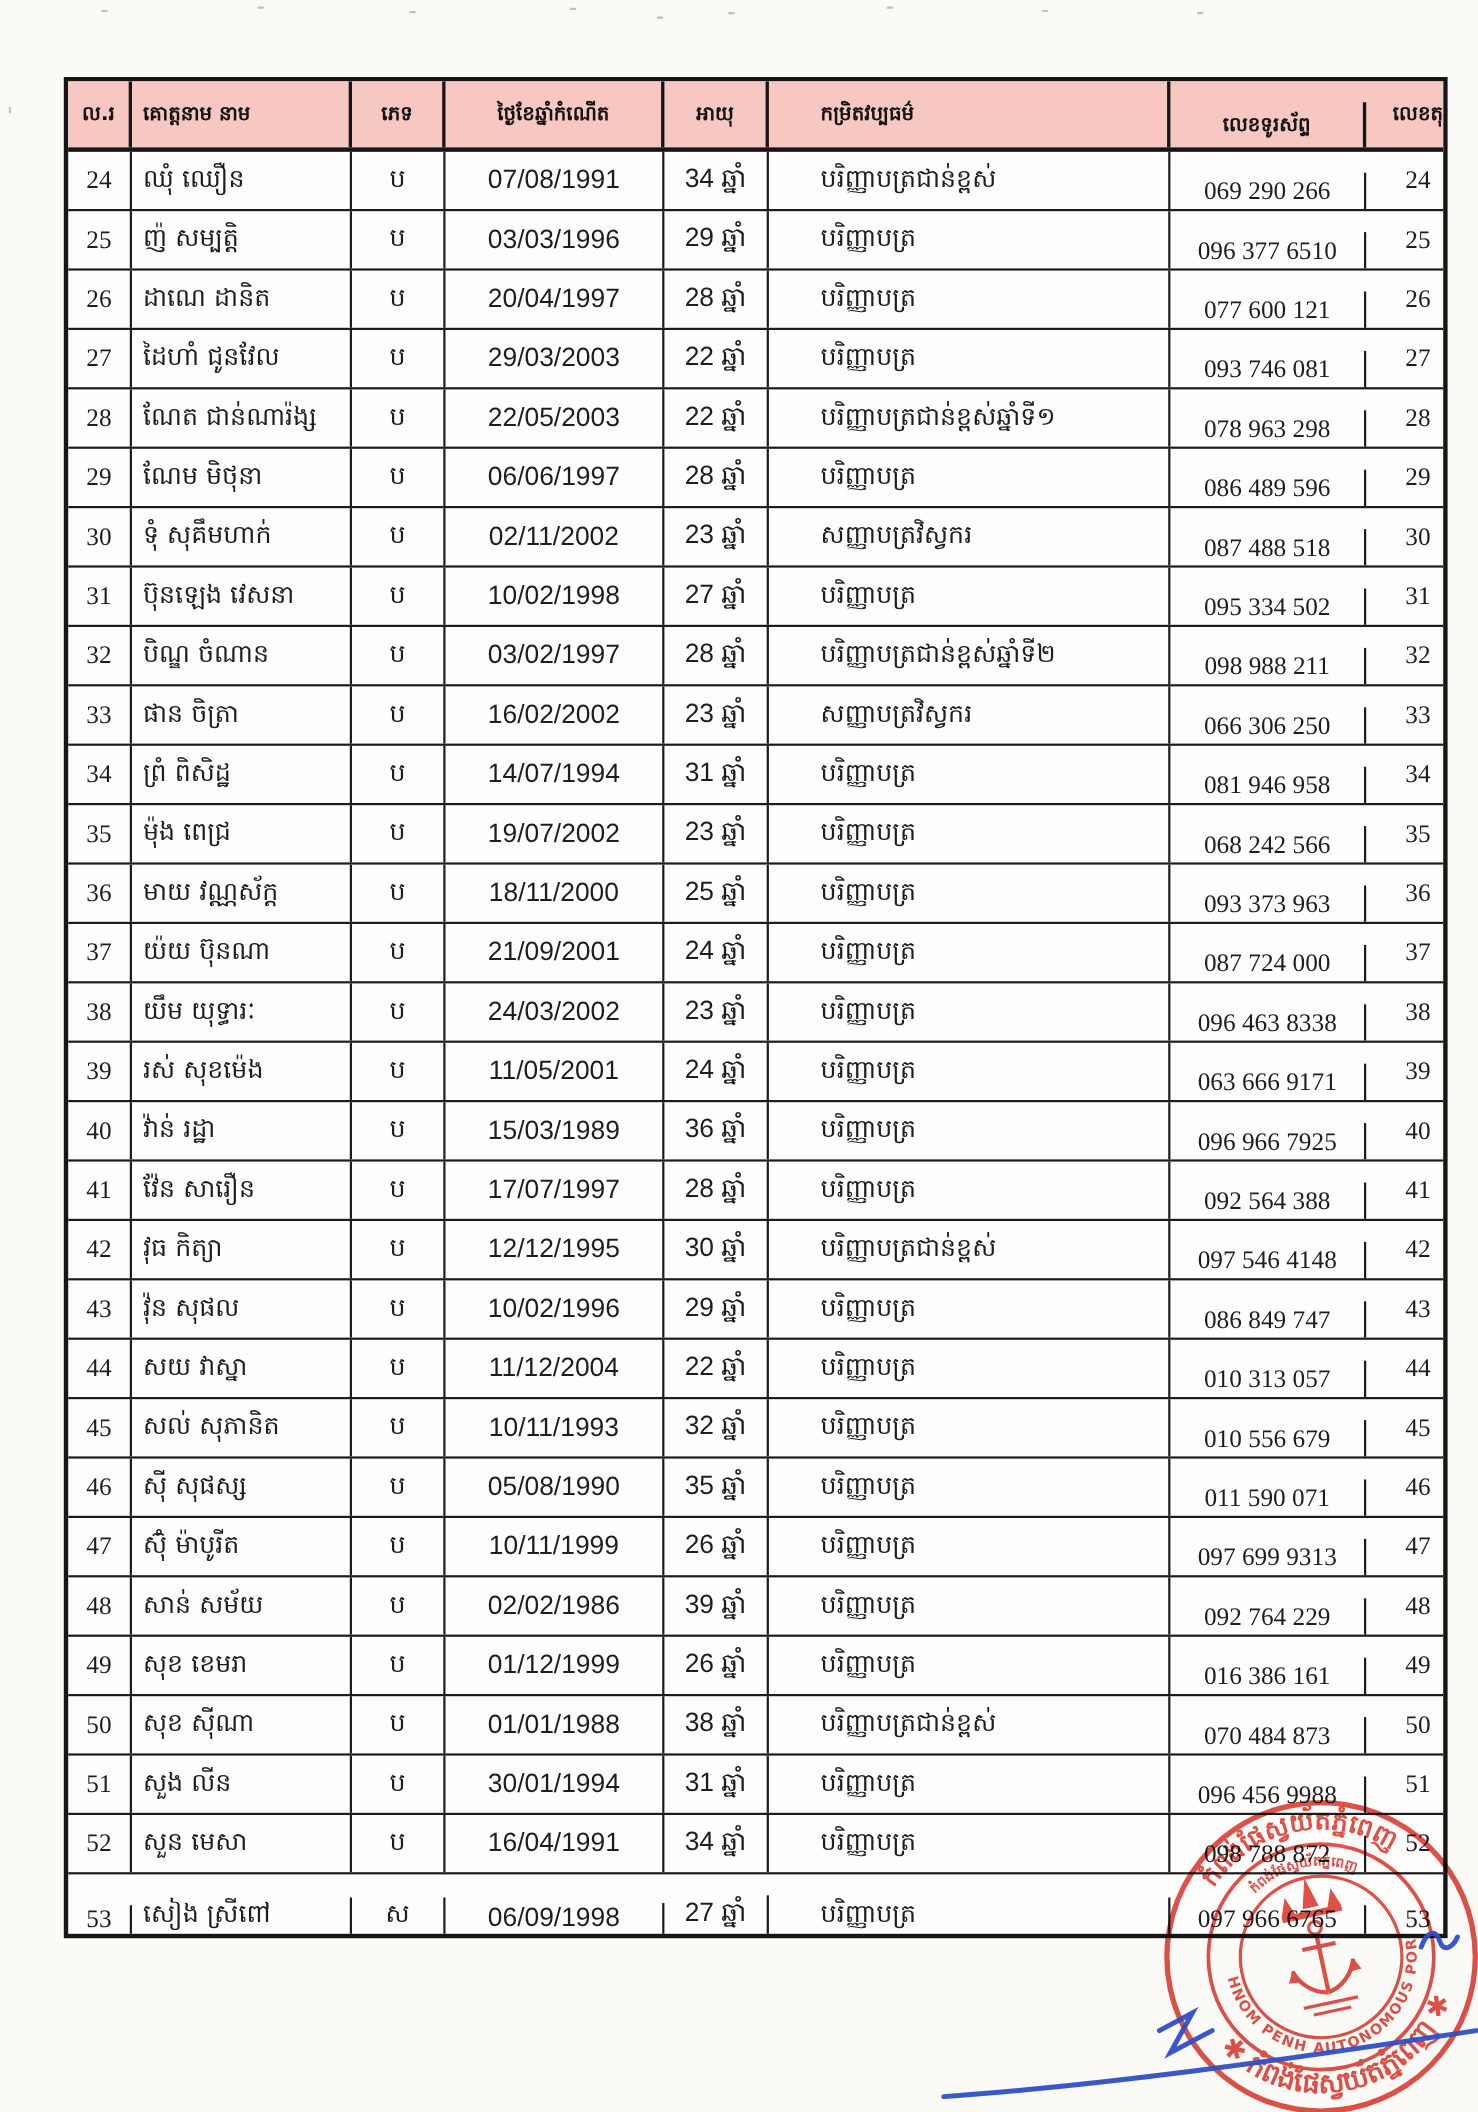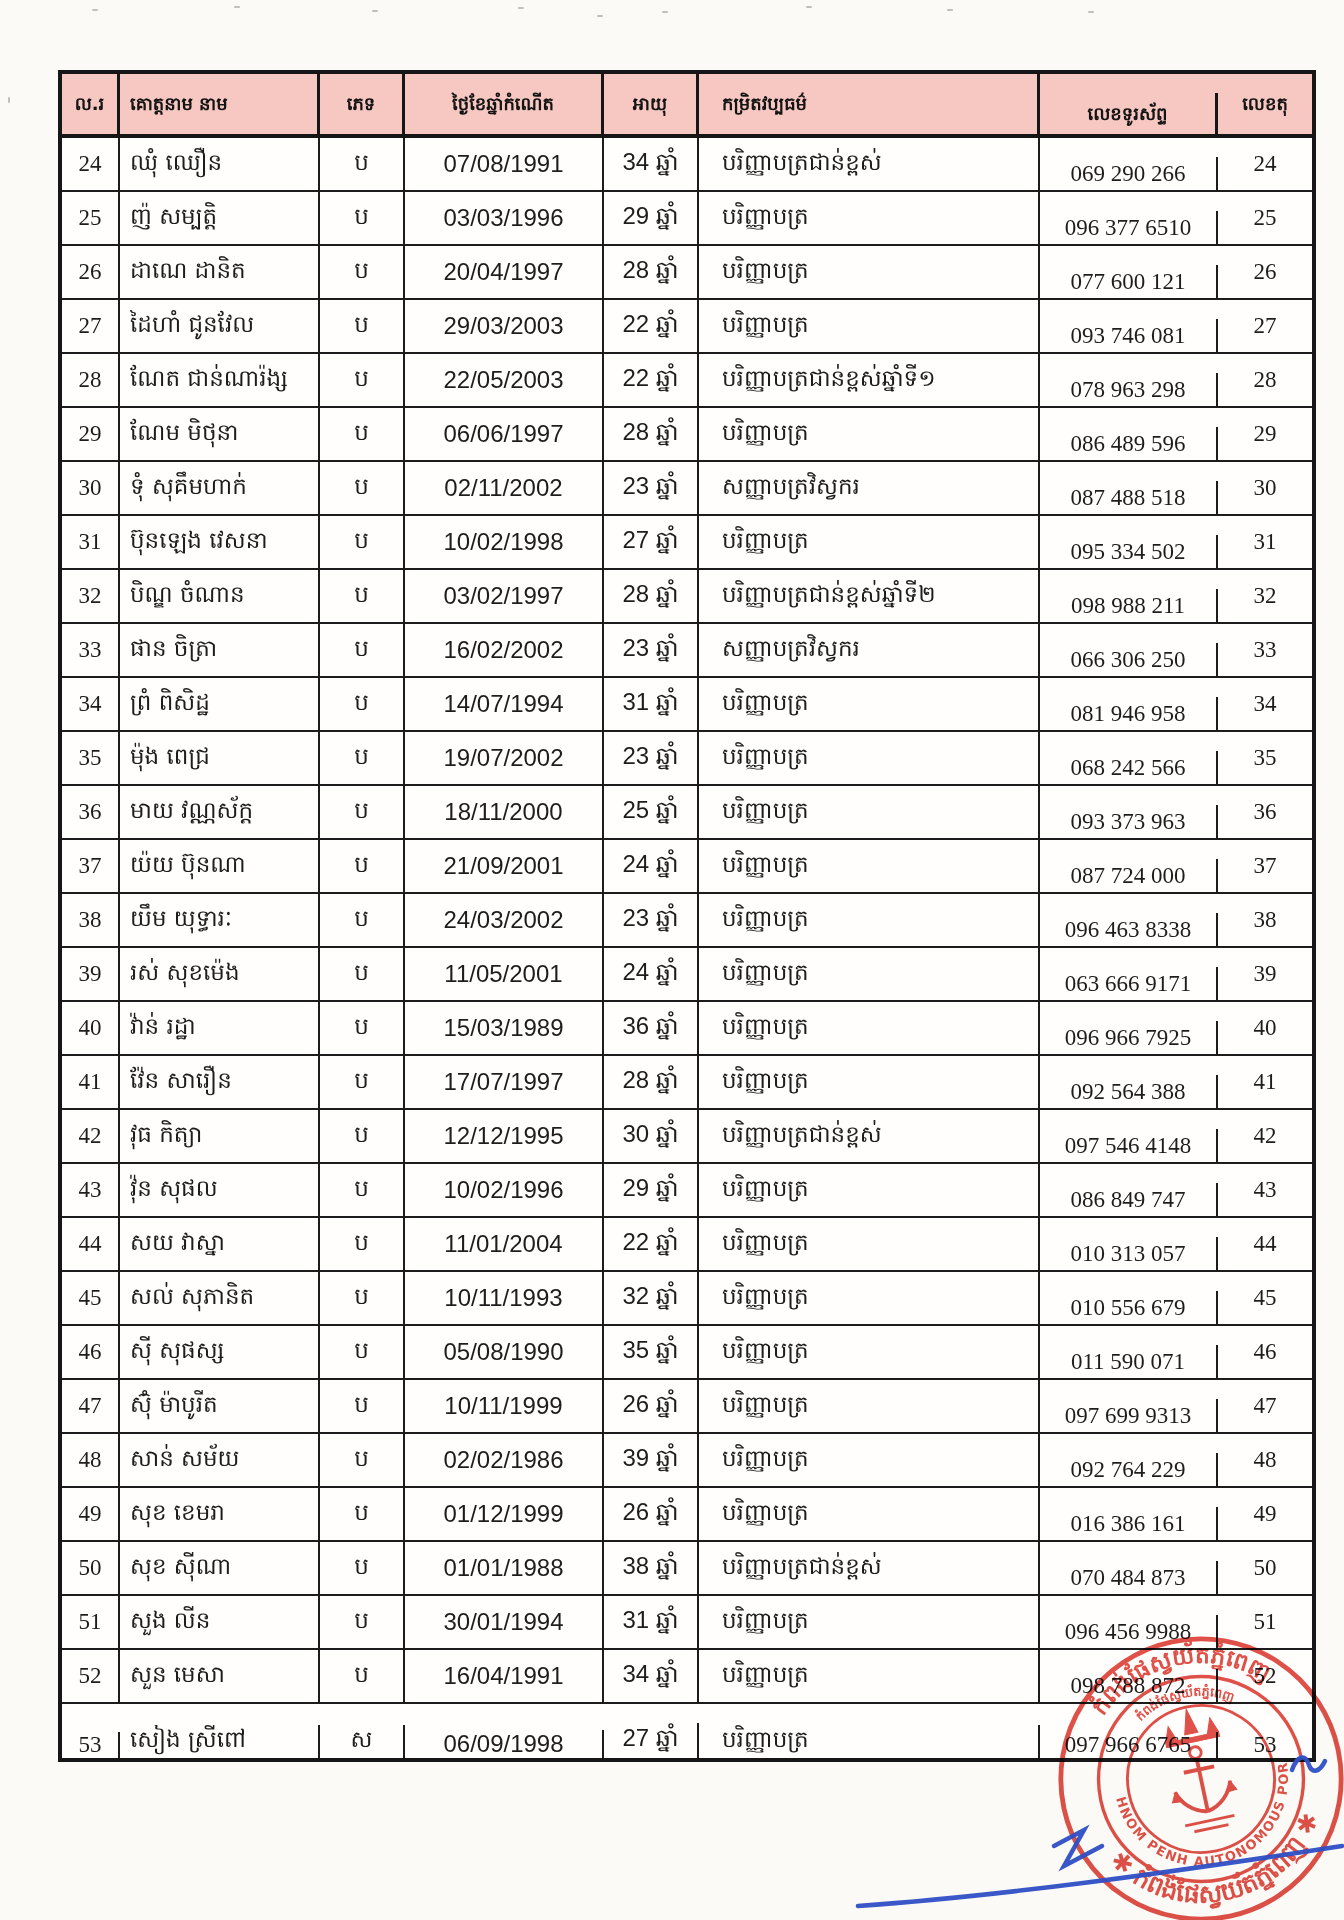--- a/index.html
+++ b/index.html
@@ -34,21 +34,21 @@
     display:flex;align-items:center;justify-content:center;
     border-right:2px solid #1c1c1c;box-sizing:border-box;
     font-size:22px;white-space:nowrap;overflow:hidden;
   }
   .cell:last-child{border-right:none;}
   .c-no   {flex:0 0 58px;}
   .c-name {flex:0 0 200px;justify-content:flex-start;padding-left:10px;}
   .c-gender{flex:0 0 85px;}
   .c-dob  {flex:0 0 199px;}
   .c-age  {flex:0 0 95px;}
-  .c-edu  {flex:0 0 341px;justify-content:flex-start;padding-left:23px;}
+  .c-edu  {flex:0 0 341px;justify-content:flex-start;padding-left:23px;margin-left:24px;}
   .c-phone{flex:0 0 178px;margin-top:19px;}
   .c-seat {flex:0 0 94px;}
   .serif{font-family:"Liberation Serif", serif;font-size:23px;}
   .sans {font-family:Liberation Sans, sans-serif;font-size:24px;}
   .khmer{font-family:"DejaVu Sans", sans-serif;font-size:23px;}
   
   .stamp{
     position:absolute;left:1056px;top:1634px;width:290px;height:290px;
     transform:rotate(-12deg);
     opacity:.92;mix-blend-mode:multiply;pointer-events:none;
@@ -287,21 +287,21 @@
     <div class="cell c-dob sans">10/02/1996</div>
     <div class="cell c-age sans">29 ឆ្នាំ</div>
     <div class="cell c-edu khmer">បរិញ្ញាបត្រ</div>
     <div class="cell c-phone serif">086 849 747</div>
     <div class="cell c-seat serif">43</div>
   </div>
       <div class="row">
     <div class="cell c-no serif">44</div>
     <div class="cell c-name khmer">សយ វាស្នា</div>
     <div class="cell c-gender khmer">ប</div>
-    <div class="cell c-dob sans">11/01/2004</div>
+    <div class="cell c-dob sans">11/12/2004</div>
     <div class="cell c-age sans">22 ឆ្នាំ</div>
     <div class="cell c-edu khmer">បរិញ្ញាបត្រ</div>
     <div class="cell c-phone serif">010 313 057</div>
     <div class="cell c-seat serif">44</div>
   </div>
       <div class="row">
     <div class="cell c-no serif">45</div>
     <div class="cell c-name khmer">សល់ សុភានិត</div>
     <div class="cell c-gender khmer">ប</div>
     <div class="cell c-dob sans">10/11/1993</div>

